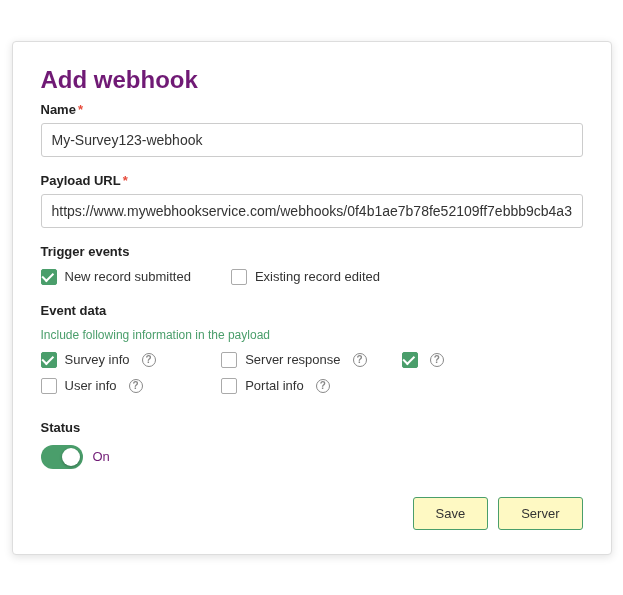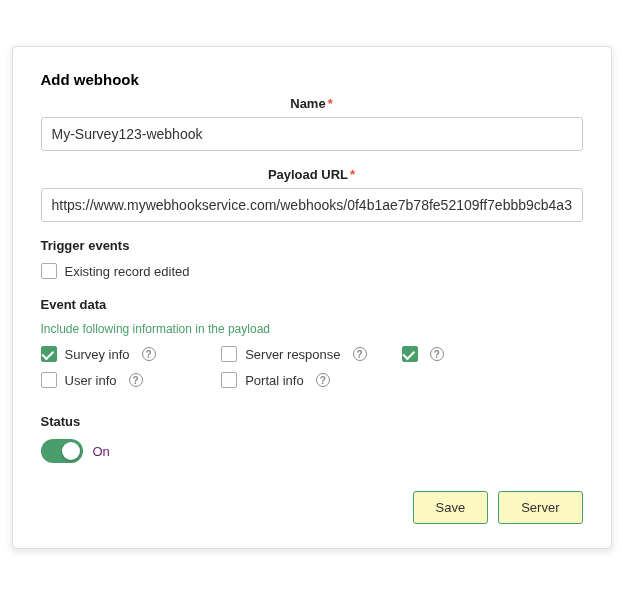--- a/index.html
+++ b/index.html
@@ -16,37 +16,36 @@
     }
     .modal {
       background: #fff;
       border: 1px solid #ddd;
       border-radius: 4px;
       padding: 24px 28px 24px 28px;
       width: 600px;
       box-shadow: 0 2px 8px rgba(0,0,0,0.12);
     }
     .modal-title {
-      font-size: 15px;
+      font-size: 24px;
       font-weight: 700;
       margin-bottom: 8px;
-      color: #000000;
+      color: #701a75;
     }
     .modal-description {
       font-size: 13px;
       color: #555;
       margin-bottom: 18px;
       line-height: 1.5;
     }
     .field-label {
       font-size: 13px;
       font-weight: 600;
       margin-bottom: 6px;
       color: #222;
-      text-align: center;
     }
     .required-star {
       color: #e74c3c;
       margin-left: 2px;
     }
     .text-input {
       width: 100%;
       border: 1px solid #ccc;
       border-radius: 3px;
       padding: 8px 10px;
@@ -193,20 +192,24 @@
   <input class="text-input" type="text" value="My-Survey123-webhook" style="">
 
   <div class="field-label">
     <span>Payload URL</span><span class="required-star">*</span>
   </div>
   <input class="text-input" type="text" value="https://www.mywebhookservice.com/webhooks/0f4b1ae7b78fe52109ff7ebbb9cb4a34/" style="">
 
   <div class="section-title">Trigger events</div>
   <div class="trigger-row">
     <div class="checkbox-item">
+      <div class="checkbox-box checked"></div>
+      <span>New record submitted</span>
+    </div>
+    <div class="checkbox-item">
       <div class="checkbox-box"></div>
       <span>Existing record edited</span>
     </div>
   </div>
 
   <div class="event-data-section">
     <div class="section-title">Event data</div>
     <div class="event-data-subtitle">Include following information in the payload</div>
     <div class="event-data-grid">
 

